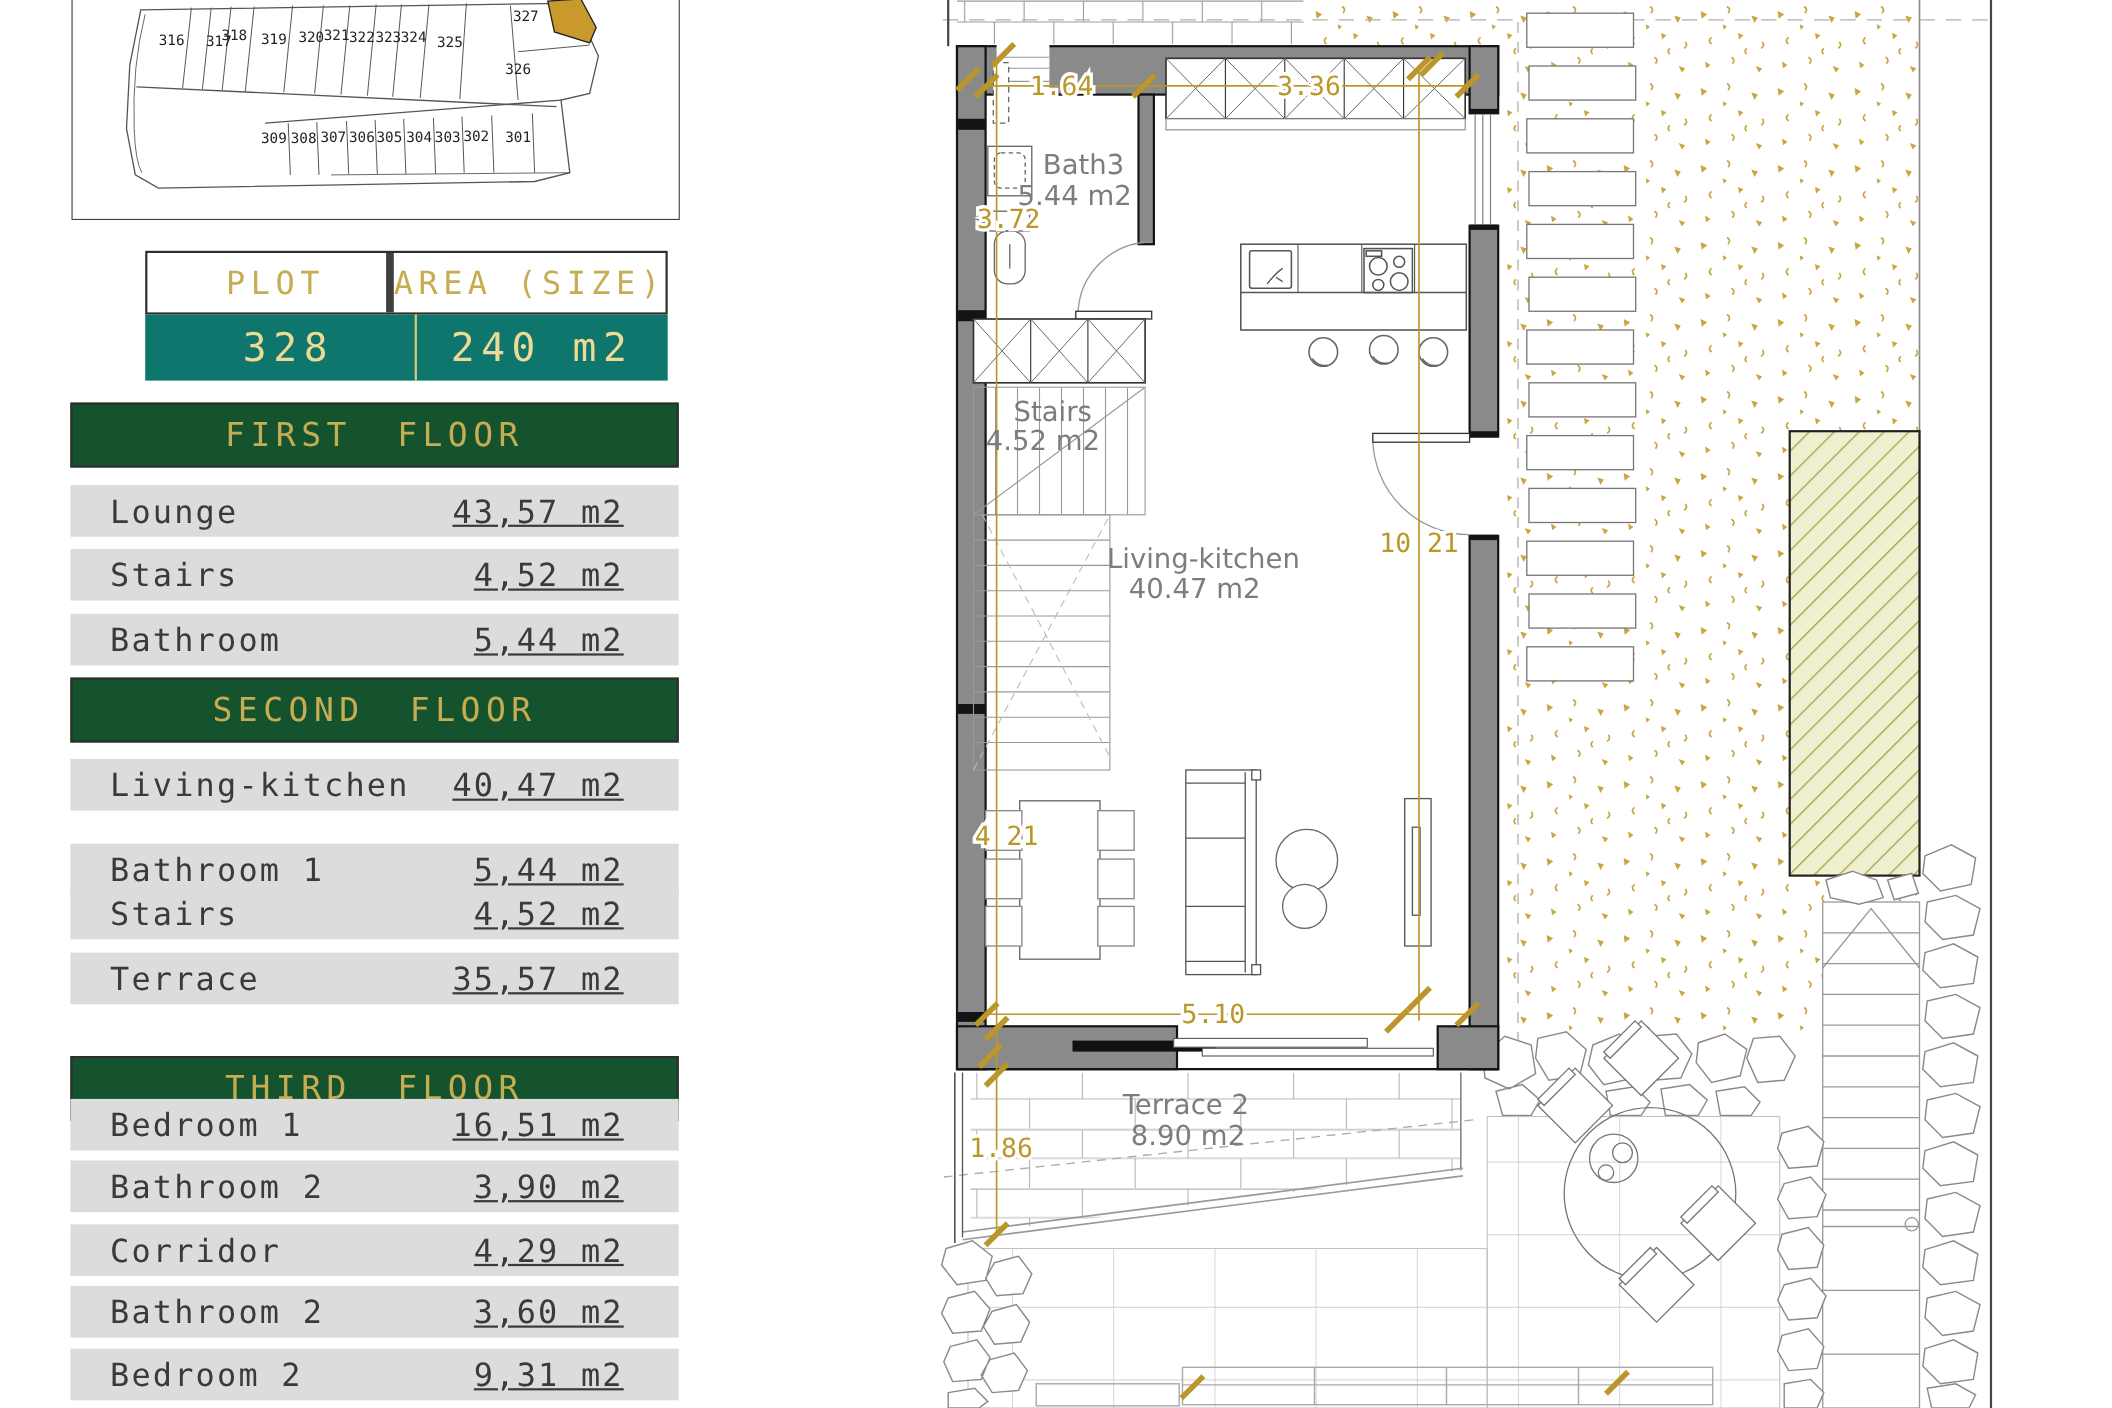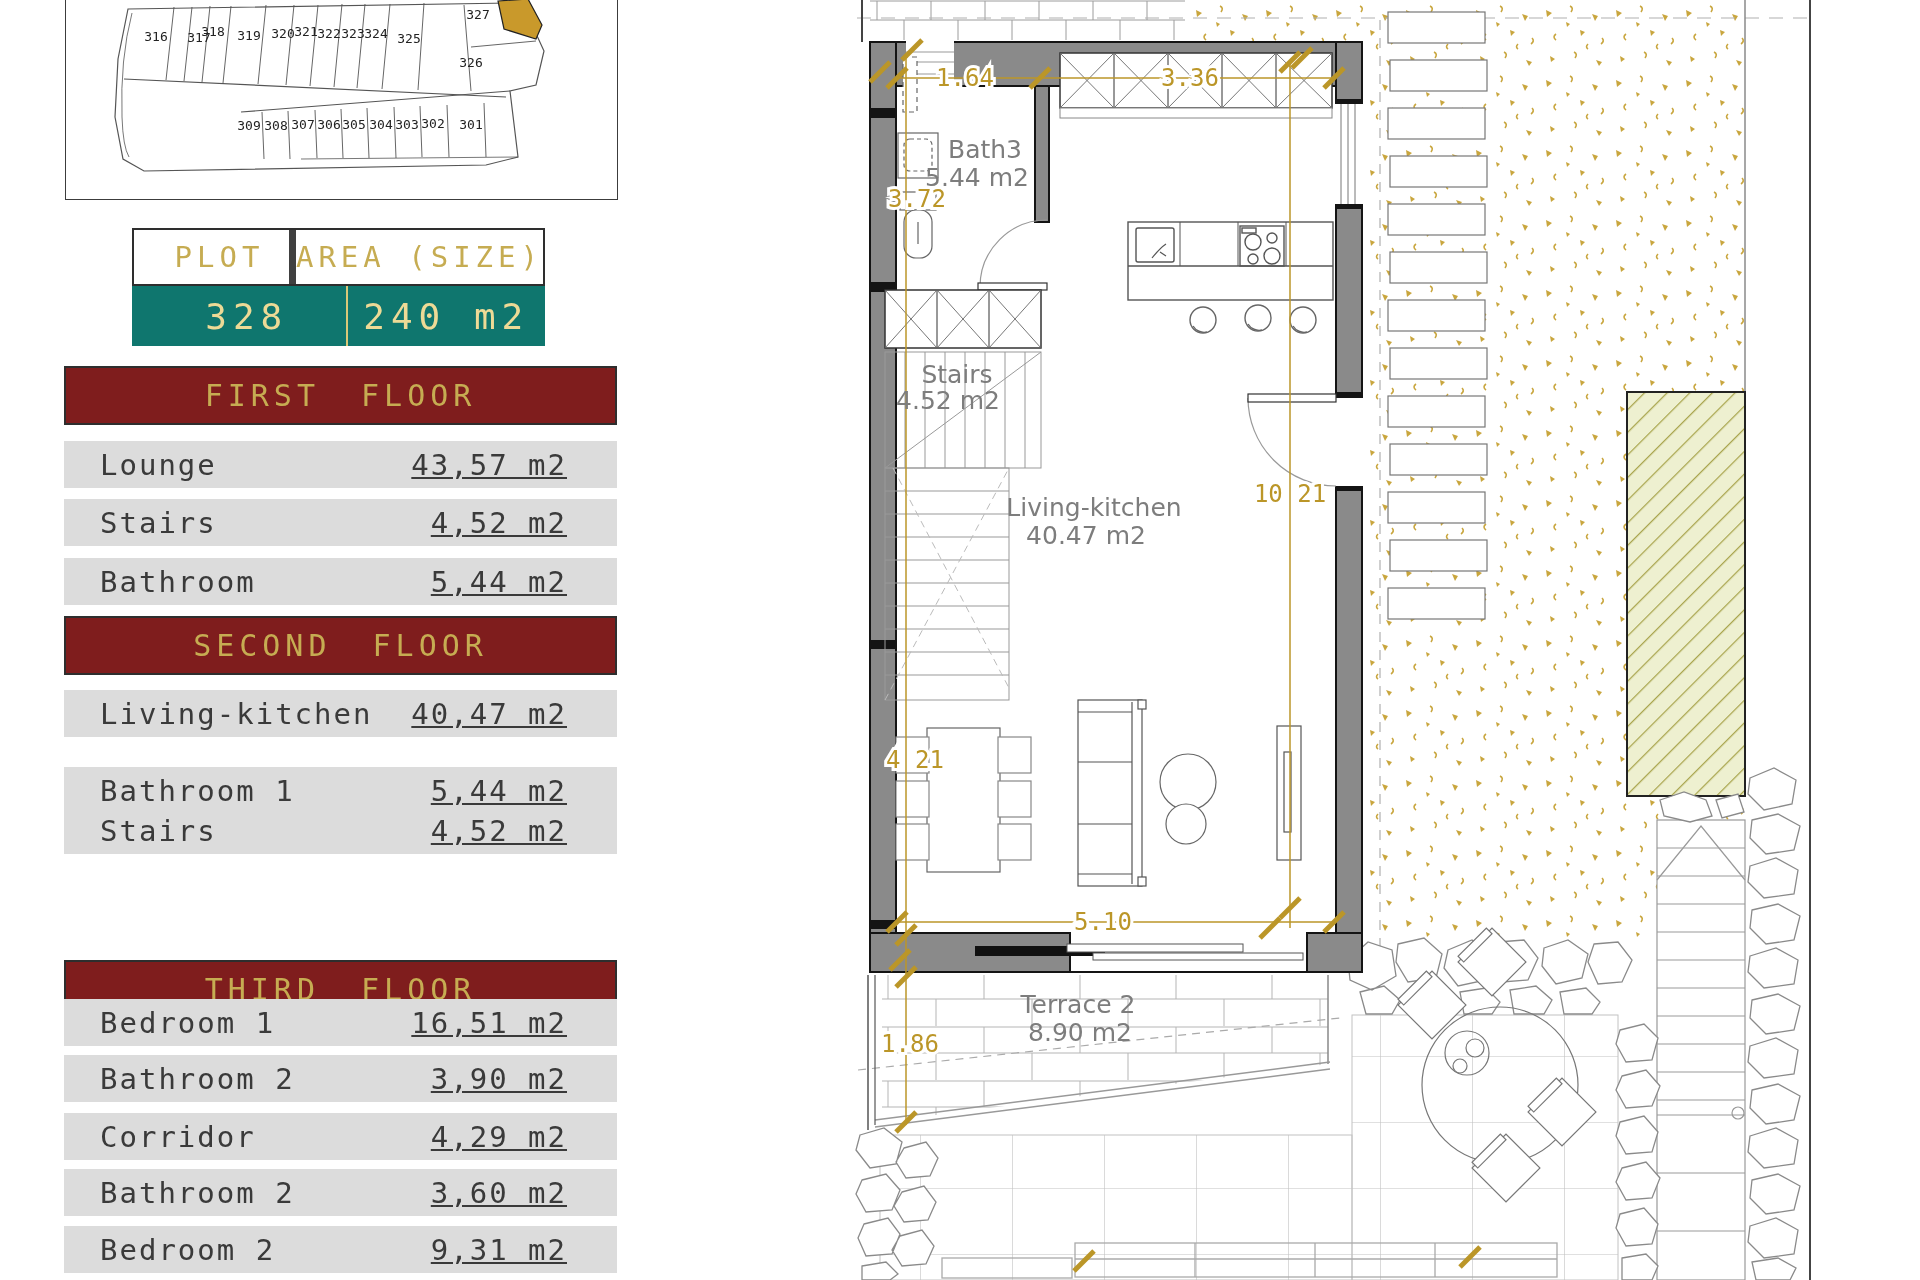--- a/index.html
+++ b/index.html
@@ -5,32 +5,32 @@
   html,body{margin:0;padding:0;background:#ffffff;}
   .canvas{position:relative;width:1920px;height:1280px;background:#fff;overflow:hidden;
           font-family:"DejaVu Sans Mono",monospace;}
   svg{display:block;}
   .plan-svg{position:absolute;left:0;top:0;}
 
   
   .map-box{position:absolute;left:65px;top:-2px;width:553px;height:202px;
            border:1px solid #3c3c3c;background:#fff;box-sizing:border-box;}
 
-  .ptable{position:absolute;left:132px;width:413px;display:flex;box-sizing:border-box;padding-left:16px;}
+  .ptable{position:absolute;left:132px;width:475px;display:flex;box-sizing:border-box;padding-left:16px;}
   .ptable-head{top:228px;height:58px;border:2px solid #2e2e2e;background:#fff;}
   .ptable-head .cell{flex:1;display:flex;align-items:center;justify-content:center;
         color:#C6AC52;font-size:29px;letter-spacing:5px;white-space:nowrap;}
   .ptable-head .cell+.cell{border-left:7px solid #404040;}
   .ptable-gold{top:286px;height:60px;background:#0f766e;}
   .ptable-gold .cell{flex:1;display:flex;align-items:center;justify-content:center;
         color:#EDDA96;font-size:36px;letter-spacing:6px;white-space:nowrap;}
   .ptable-gold .cell+.cell{border-left:2px solid #D9C878;}
 
   .floor-header{position:absolute;left:64px;width:553px;height:59px;border:2px solid #2e2e2e;
-        background:#7f1d1d;box-sizing:border-box;display:flex;align-items:center;justify-content:center;
+        background:#14532d;box-sizing:border-box;display:flex;align-items:center;justify-content:center;
         color:#C6AC52;font-size:30px;letter-spacing:5px;word-spacing:18px;white-space:nowrap;}
   .arow{position:absolute;left:64px;width:553px;height:47px;background:#DCDCDC;
         display:flex;align-items:center;color:#3a3a3a;font-size:29px;letter-spacing:2px;white-space:nowrap;justify-content:center;}
   .arow .nm{margin-left:36px;}
   .arow .vl{margin-left:auto;margin-right:50px;text-decoration:underline;}
 </style>
 </head>
 <body>
 
 <div class="canvas">
@@ -443,20 +443,24 @@
     <span class="vl">40,47 m2</span>
   </div>
   <div class="arow" style="top:767px">
     <span class="nm">Bathroom 1</span>
     <span class="vl">5,44 m2</span>
   </div>
   <div class="arow" style="top:807px">
     <span class="nm">Stairs</span>
     <span class="vl">4,52 m2</span>
   </div>
+  <div class="arow" style="top:866px">
+    <span class="nm">Terrace</span>
+    <span class="vl">35,57 m2</span>
+  </div>
 
   <div class="floor-header" style="top:960px">THIRD FLOOR</div>
   <div class="arow" style="top:999px">
     <span class="nm">Bedroom 1</span>
     <span class="vl">16,51 m2</span>
   </div>
   <div class="arow" style="top:1055px">
     <span class="nm">Bathroom 2</span>
     <span class="vl">3,90 m2</span>
   </div>

